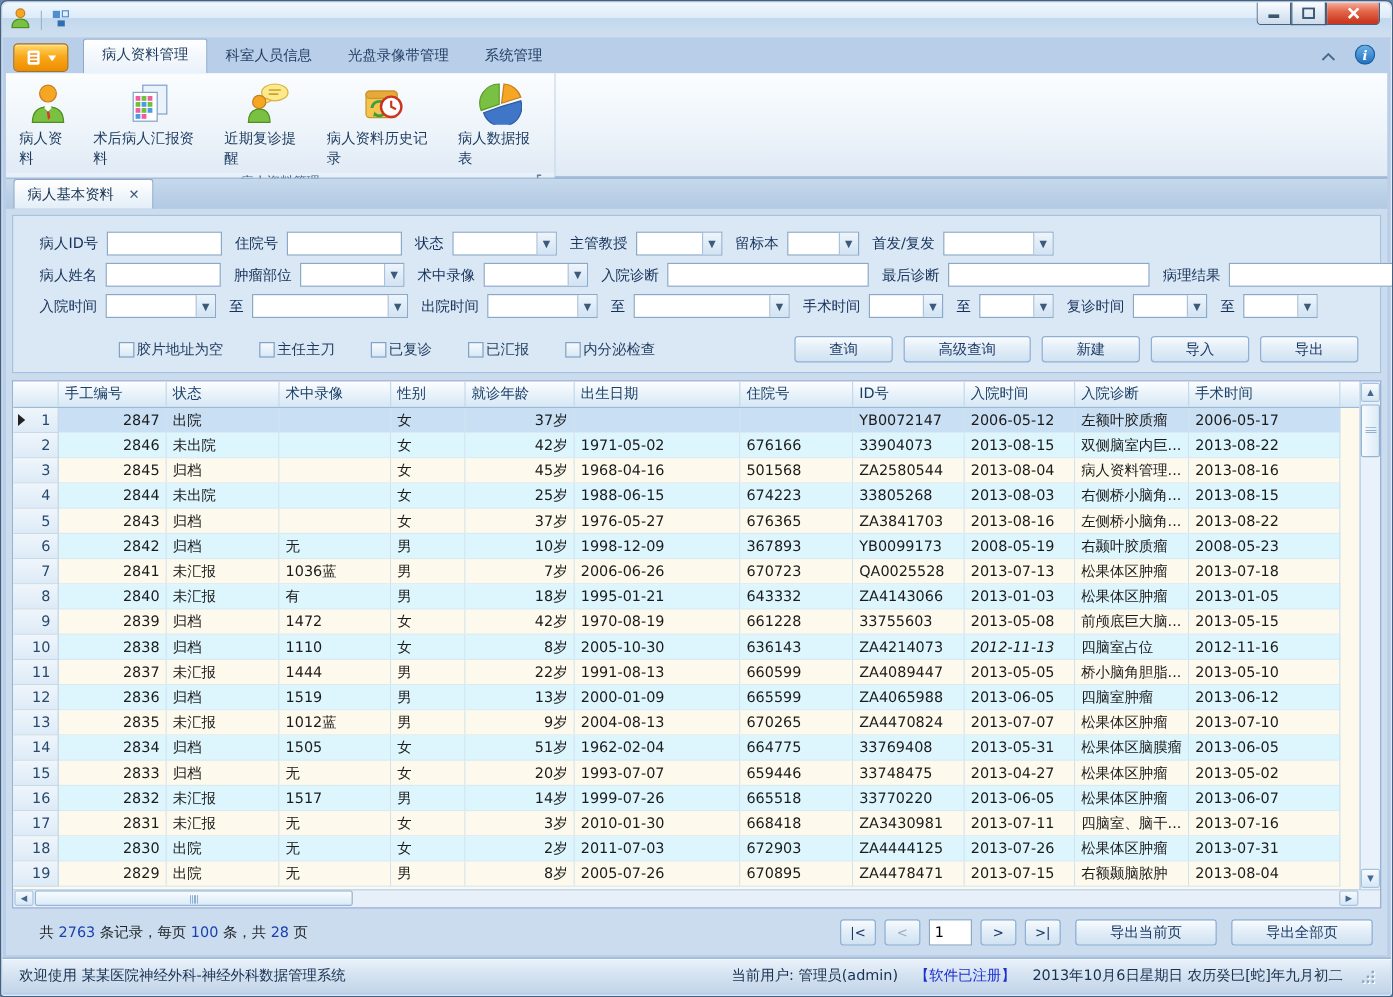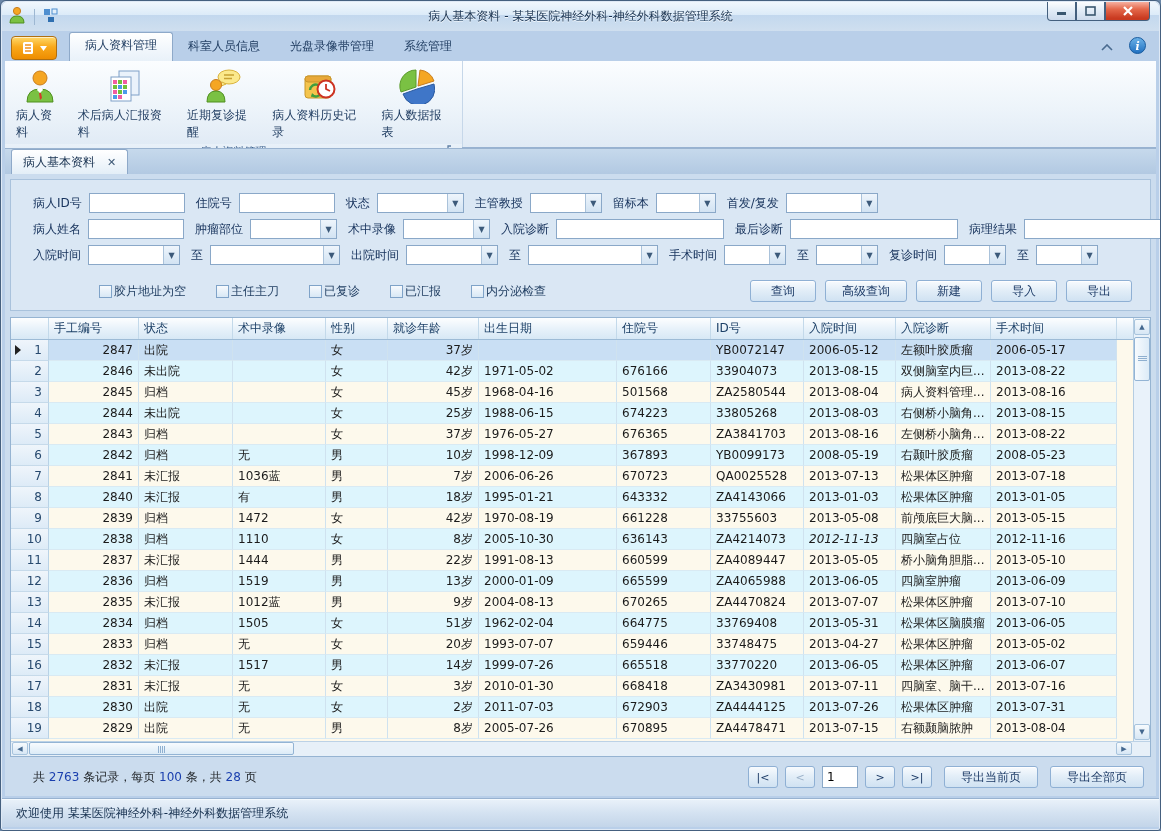--- a/index.html
+++ b/index.html
@@ -68,21 +68,21 @@
   .tbox{height:20px;border:1px solid #8aa8c8;background:#fff;display:block;font:inherit;padding:0 3px;}
   .combo{display:flex;height:20px;border:1px solid #8aa8c8;background:#fff;}
   .combo .cfield{flex:1;}
   .combo .carrow{width:16px;border-left:1px solid #aac2da;display:flex;align-items:center;justify-content:center;
     background:linear-gradient(#eef5fc,#d2e3f3);color:#3c5a7a;font-size:8px;}
   .actions-row{display:flex;align-items:center;margin:14px 10px 0 22px;}
   .checks{display:flex;align-items:center;gap:30px;margin-left:66px;}
   .check{display:flex;align-items:center;gap:2px;}
   .cbox{width:13px;height:13px;border:1px solid #7fa3c8;background:linear-gradient(#f7fafd,#d8e8f5);}
   .fbtns{margin-left:auto;display:flex;gap:9px;padding-right:8px;}
-  .btn{min-width:66px;height:22px;padding:0 16px;border:1px solid #8fb0d4;border-radius:3px;
+  .btn{min-width:66px;height:22px;padding:0 28px;border:1px solid #8fb0d4;border-radius:3px;
     background:linear-gradient(#f8fbfe,#e3eef8 45%,#d0e2f2);color:#1c3a66;font:inherit;
     box-shadow:inset 0 1px 0 rgba(255,255,255,.8);}
   
   .grid{margin:6px 5px 0;height:440px;border:1px solid #96b4d2;background:#c4b5fd;
     display:flex;flex-direction:column;}
   .grid-main{flex:1;display:flex;min-height:0;}
   .gtable{flex:1;overflow:hidden;background:#fdf9ec;}
   .g-head{display:flex;height:22px;background:linear-gradient(#fdfeff,#e8f2fa 50%,#d7e8f5);
     border-bottom:1px solid #9dbbd6;color:#1b3f66;}
   .g-hcell{border-right:1px solid #c3d9ea;display:flex;align-items:center;padding:0 5px;
@@ -137,21 +137,20 @@
   .grip i:nth-child(1){right:0;bottom:0;} .grip i:nth-child(2){right:4px;bottom:0;}
   .grip i:nth-child(3){right:0;bottom:4px;} .grip i:nth-child(4){right:8px;bottom:0;}
   .grip i:nth-child(5){right:0;bottom:8px;} .grip i:nth-child(6){right:4px;bottom:4px;}
 </style>
 </head>
 <body>
 
 <div class="window">
 
   <div class="titlebar">
-    <div class="title-text">病人基本资料 - 某某医院神经外科-神经外科数据管理系统</div>
     <div class="tb-icons">
       <span>
         <svg width="18" height="18" viewBox="0 0 18 18">
             <circle cx="9" cy="5" r="3.6" fill="#f5a623" stroke="#c87d1e"></circle>
             <path d="M2,17 q0,-7 7,-7 q7,0 7,7 z" fill="#7ac143" stroke="#4e8f1f"></path>
           </svg>
       </span>
       <span class="tb-sep"></span>
       <span>
         <svg width="15" height="15" viewBox="0 0 15 15">
@@ -647,21 +646,21 @@
                 <div class="g-cell" style="width: 90px; justify-content: flex-end;">2836</div>
                 <div class="g-cell" style="width: 94px;">归档</div>
                 <div class="g-cell" style="width: 93px;">1519</div>
                 <div class="g-cell" style="width: 62px;">男</div>
                 <div class="g-cell" style="width: 91px; justify-content: flex-end;">13岁</div>
                 <div class="g-cell" style="width: 138px;">2000-01-09</div>
                 <div class="g-cell" style="width: 94px;">665599</div>
                 <div class="g-cell" style="width: 93px;">ZA4065988</div>
                 <div class="g-cell" style="width: 92px;">2013-06-05</div>
                 <div class="g-cell" style="width: 95px;">四脑室肿瘤</div>
-                <div class="g-cell" style="width: 126px;">2013-06-09</div>
+                <div class="g-cell" style="width: 126px;">2013-06-12</div>
               </div>
               <div class="g-row odd">
                 <div class="g-ind">13</div>
                 <div class="g-cell" style="width: 90px; justify-content: flex-end;">2835</div>
                 <div class="g-cell" style="width: 94px;">未汇报</div>
                 <div class="g-cell" style="width: 93px;">1012蓝</div>
                 <div class="g-cell" style="width: 62px;">男</div>
                 <div class="g-cell" style="width: 91px; justify-content: flex-end;">9岁</div>
                 <div class="g-cell" style="width: 138px;">2004-08-13</div>
                 <div class="g-cell" style="width: 94px;">670265</div>
@@ -786,14 +785,27 @@
             <div class="pbtn">&gt;|</div>
           </span>
         <button class="btn">导出当前页</button>
         <button class="btn">导出全部页</button>
       </div>
     </div>
   </div>
 
   <div class="statusbar">
     <span>欢迎使用 某某医院神经外科-神经外科数据管理系统</span>
+    <span class="sb-right">
+      <span>当前用户: 管理员(admin)</span>
+      <span class="reg">【软件已注册】</span>
+      <span>2013年10月6日星期日 农历癸巳[蛇]年九月初二</span>
+      <span class="grip">
+          <i></i>
+          <i></i>
+          <i></i>
+          <i></i>
+          <i></i>
+          <i></i>
+        </span>
+    </span>
   </div>
 </div>
 
 </body></html>

